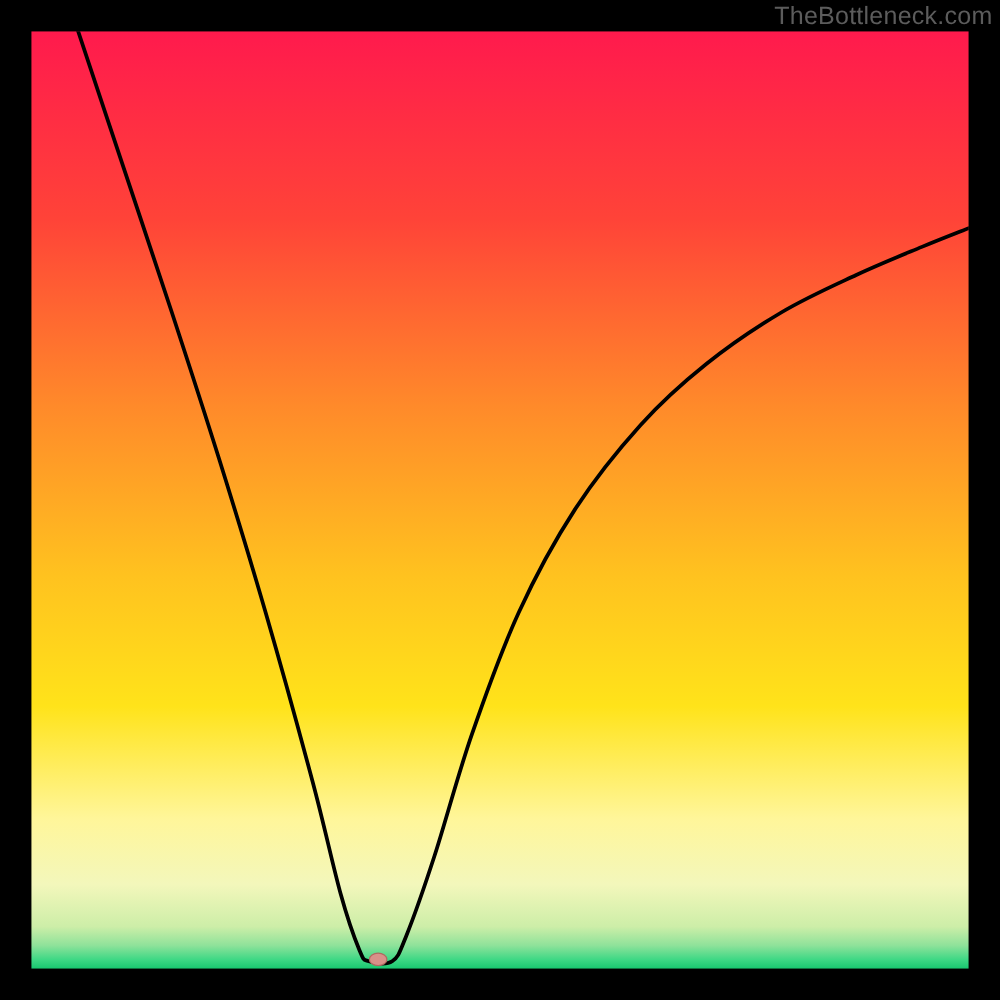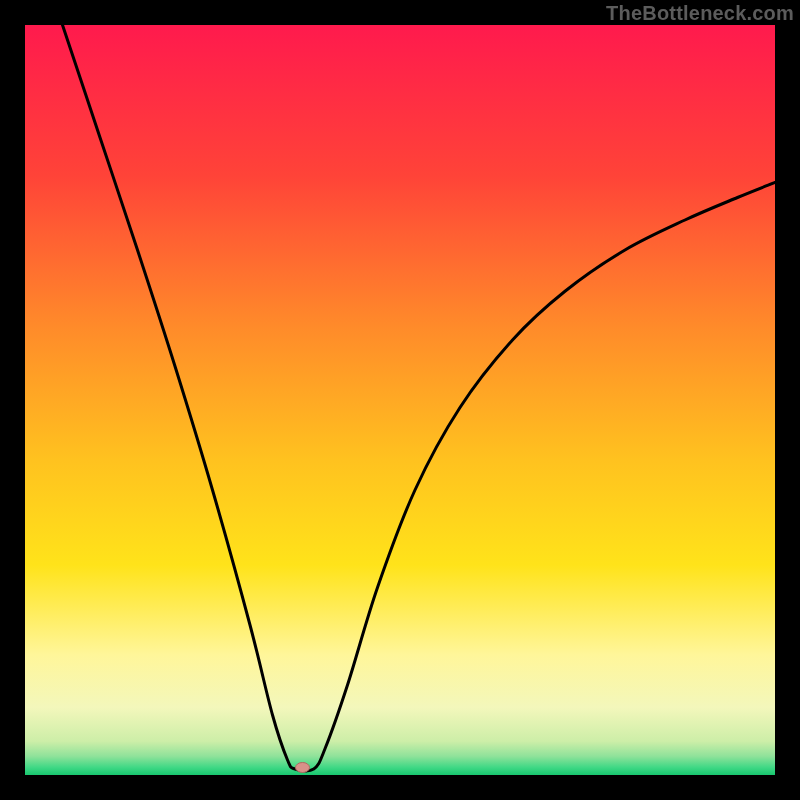--- a/index.html
+++ b/index.html
@@ -25,21 +25,21 @@
     width: 750px;
     height: 750px;
   }
   .watermark {
     position: absolute;
     top: 2px;
     right: 6px;
     font-family: Arial, Helvetica, sans-serif;
     font-size: 20px;
     color: #5c5c5c;
-    font-weight: 700;
+    font-weight: 400;
     letter-spacing: 0.2px;
   }
   svg { display: block; }
 </style>
 </head>
 <body>
 
 <div class="frame">
   <div class="watermark">TheBottleneck.com</div>
   <div class="plot">

